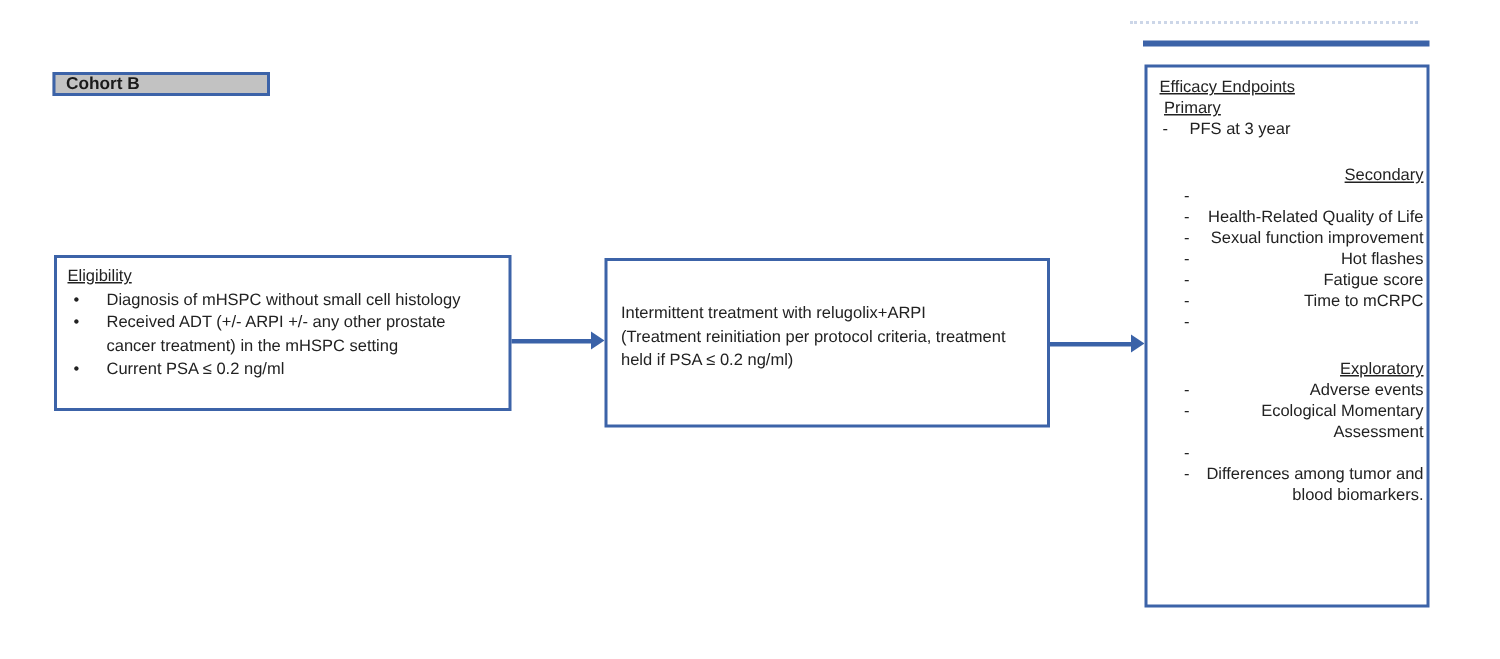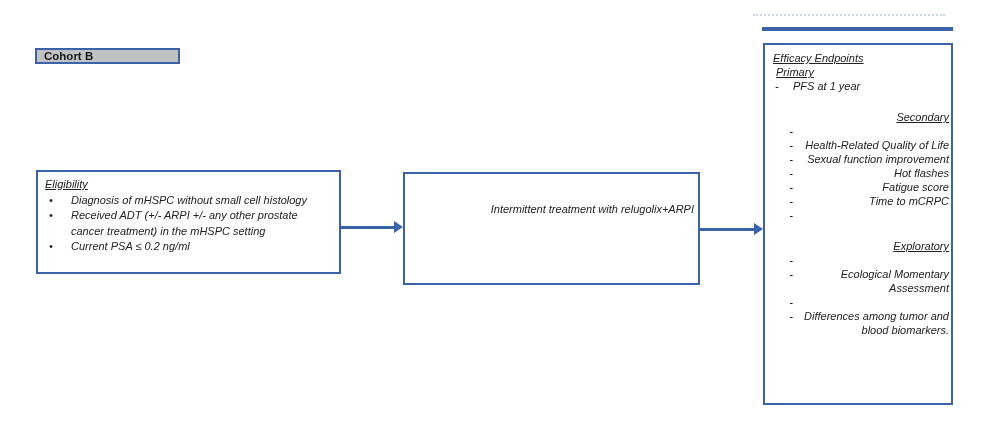--- a/index.html
+++ b/index.html
@@ -2,30 +2,30 @@
 <html><head>
 <meta charset="utf-8">
 <style>
   html,body { margin:0; padding:0; background:#fff; }
   .canvas {
     position:relative; width:1000px; height:439px; background:#ffffff;
     font-family:"Liberation Sans", sans-serif; color:#222222; overflow:hidden;
   }
   .box {
     position:absolute; background:#ffffff; border:2.5px solid #3c63a8;
-    box-sizing:border-box; font-size:11px;font-style:italic;
+    box-sizing:border-box; font-size:11px;
   }
   .cohort-box {
     position:absolute; left:35px; top:48px; width:145px; height:16px;
     background:#c2c2c2; border:2px solid #3c63a8; box-sizing:border-box;
     display:flex; align-items:center; padding-left:7px;
     font-size:11.5px; font-weight:bold; color:#1a1a1a;
   }
   .eligibility-box { left:36px; top:170px; width:305px; height:104px; padding:5px 6px 0 7px; line-height:15.5px; }
-  .treatment-box  { left:403px; top:172px; width:297px; height:113px; padding:28px 4px 0 9px; line-height:15.5px;text-align:right; }
+  .treatment-box  { left:403px; top:172px; width:297px; height:113px; padding:28px 4px 0 9px; line-height:15.5px; }
   .endpoints-box  { left:763px; top:43px; width:190px; height:362px; padding:6px 2px 0 8px; line-height:14px; }
   .heading { text-decoration:underline; }
   .indent-sm { padding-left:3px; }
   .section-gap { margin-top:17px;text-align:right; }
 
   .bullet-row { display:flex; }
   .bullet-row .marker { flex:none; width:22px; padding-left:4px; }
   .bullet-row .txt { flex:1; }
 
   .dash-row { display:flex; }
@@ -75,38 +75,39 @@
     </div>
   </div>
 
   <div class="arrow arrow-left">
     <div class="arrow-line"></div>
     <div class="arrow-head"></div>
   </div>
 
   <div class="box treatment-box">
     <div>Intermittent treatment with relugolix+ARPI</div>
+    <div>(Treatment reinitiation per protocol criteria, treatment held if PSA ≤ 0.2 ng/ml)</div>
   </div>
 
   <div class="arrow arrow-right">
     <div class="arrow-line"></div>
     <div class="arrow-head"></div>
   </div>
 
   <div class="topline-dotted"></div>
   <div class="topline-solid"></div>
 
   <div class="box endpoints-box">
     <div class="heading">Efficacy Endpoints</div>
 
     <div>
       <div class="heading indent-sm">Primary</div>
       <div class="dash-row">
         <span class="marker">-</span>
-        <span class="txt">PFS at 1 year</span>
+        <span class="txt">PFS at 3 year</span>
       </div>
     </div>
 
     <div class="section-gap">
       <div class="heading">Secondary</div>
       <div class="dash-row">
         <span class="marker">-</span>
       </div>
       <div class="dash-row">
         <span class="marker">-</span>
@@ -130,20 +131,21 @@
       </div>
       <div class="dash-row">
         <span class="marker">-</span>
       </div>
     </div>
 
     <div class="section-gap">
       <div class="heading">Exploratory</div>
       <div class="dash-row">
         <span class="marker">-</span>
+        <span class="txt">Adverse events</span>
       </div>
       <div class="dash-row">
         <span class="marker">-</span>
         <span class="txt">Ecological Momentary Assessment</span>
       </div>
       <div class="dash-row">
         <span class="marker">-</span>
       </div>
       <div class="dash-row">
         <span class="marker">-</span>

